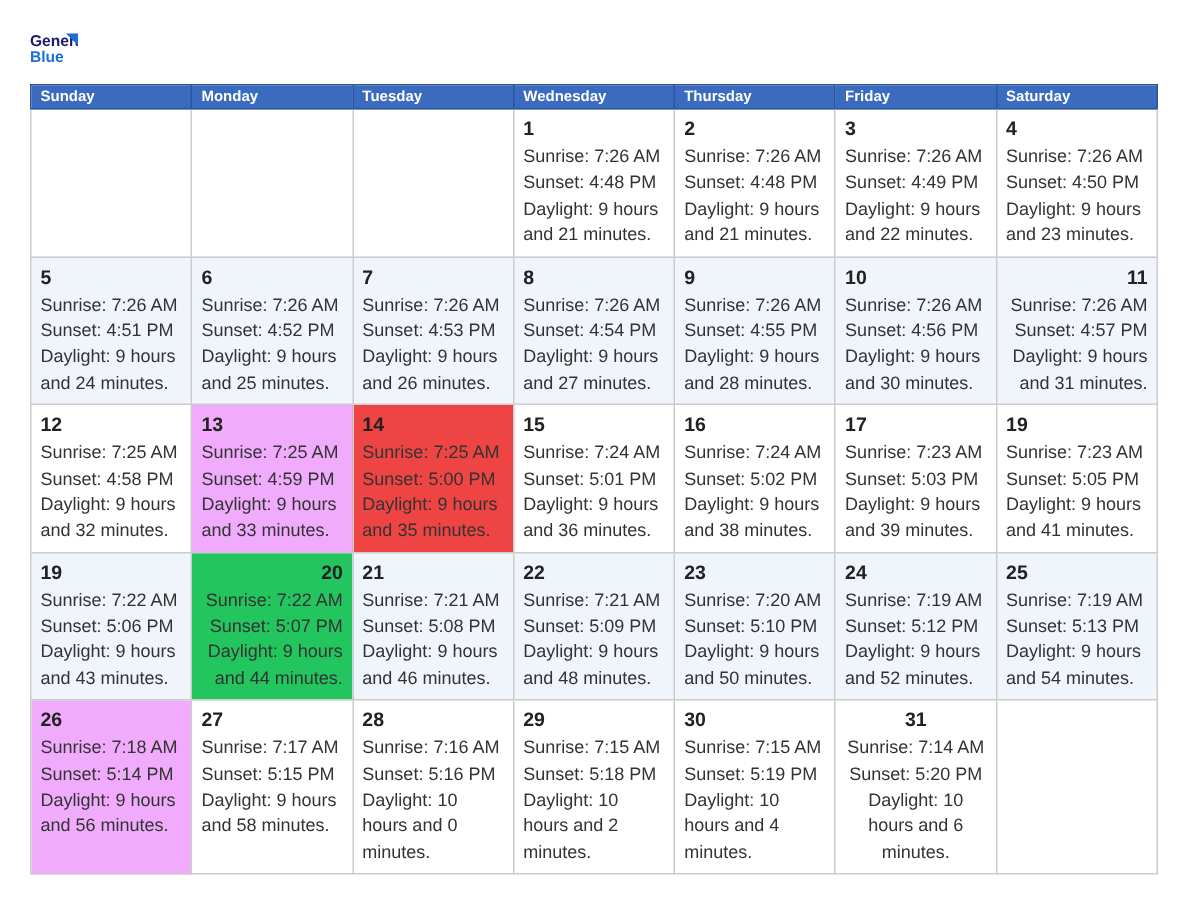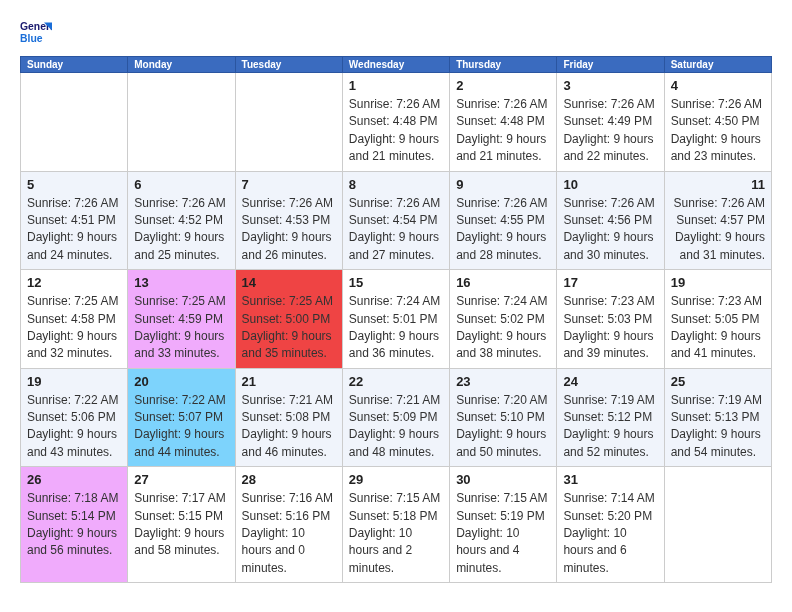--- a/index.html
+++ b/index.html
@@ -203,21 +203,21 @@
           <td style="background: rgb(255, 255, 255);">
             <div class="day-number">19</div>
             <div class="day-info">Sunrise: 7:23 AM<br>Sunset: 5:05 PM<br>Daylight: 9 hours and 41 minutes.</div>
           </td>
         </tr>
         <tr>
           <td style="background: rgb(240, 244, 251);">
             <div class="day-number">19</div>
             <div class="day-info">Sunrise: 7:22 AM<br>Sunset: 5:06 PM<br>Daylight: 9 hours and 43 minutes.</div>
           </td>
-          <td style="background: #7dd3fc;">
+          <td style="background: #22c55e; text-align: right;">
             <div class="day-number">20</div>
             <div class="day-info">Sunrise: 7:22 AM<br>Sunset: 5:07 PM<br>Daylight: 9 hours and 44 minutes.</div>
           </td>
           <td style="background: rgb(240, 244, 251);">
             <div class="day-number">21</div>
             <div class="day-info">Sunrise: 7:21 AM<br>Sunset: 5:08 PM<br>Daylight: 9 hours and 46 minutes.</div>
           </td>
           <td style="background: rgb(240, 244, 251);">
             <div class="day-number">22</div>
             <div class="day-info">Sunrise: 7:21 AM<br>Sunset: 5:09 PM<br>Daylight: 9 hours and 48 minutes.</div>
@@ -249,21 +249,21 @@
             <div class="day-info">Sunrise: 7:16 AM<br>Sunset: 5:16 PM<br>Daylight: 10 hours and 0 minutes.</div>
           </td>
           <td style="background: rgb(255, 255, 255);">
             <div class="day-number">29</div>
             <div class="day-info">Sunrise: 7:15 AM<br>Sunset: 5:18 PM<br>Daylight: 10 hours and 2 minutes.</div>
           </td>
           <td style="background: rgb(255, 255, 255);">
             <div class="day-number">30</div>
             <div class="day-info">Sunrise: 7:15 AM<br>Sunset: 5:19 PM<br>Daylight: 10 hours and 4 minutes.</div>
           </td>
-          <td style="background: rgb(255, 255, 255);">
+          <td style="background: rgb(255, 255, 255); text-align: center;">
             <div class="day-number">31</div>
             <div class="day-info">Sunrise: 7:14 AM<br>Sunset: 5:20 PM<br>Daylight: 10 hours and 6 minutes.</div>
           </td>
           <td class="empty-cell"></td>
         </tr>
       </tbody>
   </table>
 </div>
 
 </body></html>

